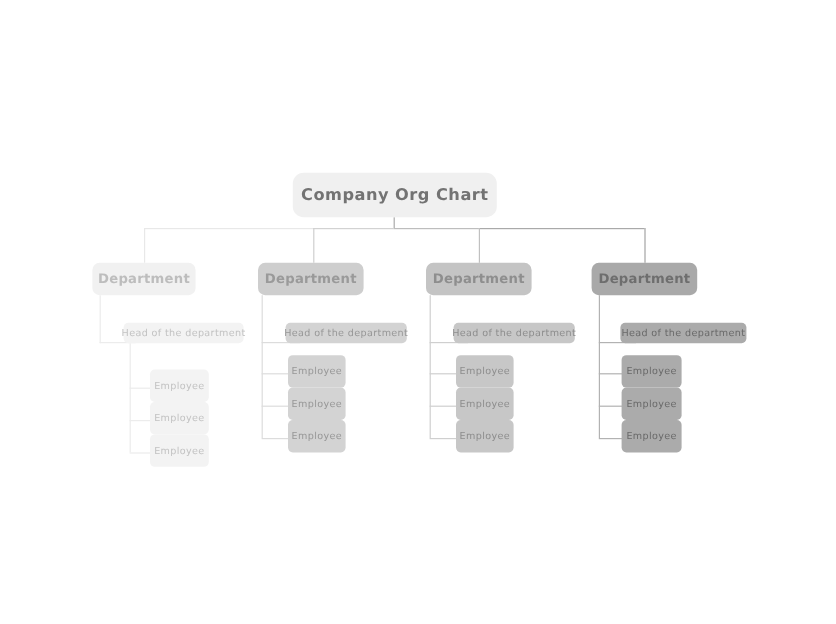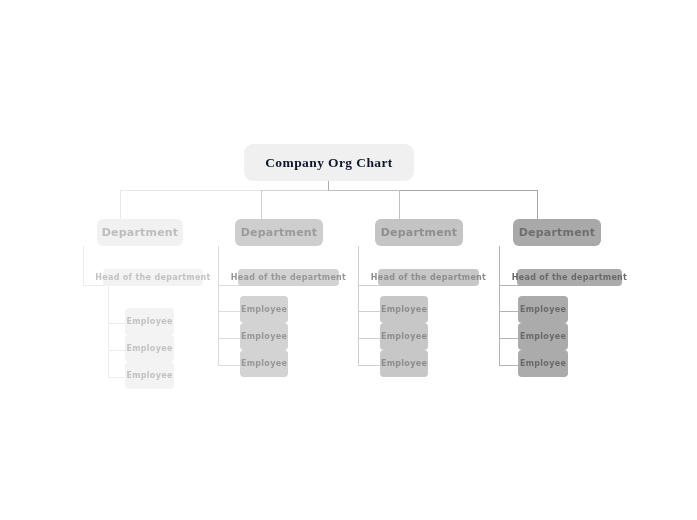--- a/index.html
+++ b/index.html
@@ -15,51 +15,49 @@
   .line.h { height: 1px; }
   .line.v { width: 1px; }
   .node {
     position: absolute;
     z-index: 2;
     display: flex;
     align-items: center;
     justify-content: center;
     box-sizing: border-box;
     white-space: nowrap;
-    font-weight: bold;
   }
   .node.root {
     width: 170px; height: 37px;
     border-radius: 9px;
     font-size: 13.5px;
     font-weight: bold;
     letter-spacing: 0.4px;
   }
   .node.dept {
     width: 88px; height: 27px;
     border-radius: 6px;
     font-size: 11px;
     font-weight: bold;
     letter-spacing: 0.2px;
-    margin-left: 20px;
   }
   .node.small {
     height: 17px;
     border-radius: 4px;
     font-size: 8px;
     letter-spacing: 0.3px;
   }
   .node.emp { height: 27px; }
 </style>
 </head>
 <body>
 
 <div id="canvas">
 
-  <div class="node root" style="left: 244px; top: 144px; background-color: rgb(240, 240, 240); color: #0f172a; font-family: Liberation Serif, serif;">Company Org Chart</div>
+  <div class="node root" style="left: 244px; top: 144px; background-color: rgb(240, 240, 240); color: #737373;">Company Org Chart</div>
 
   <div class="line v" style="left: 328px; top: 181px; height: 9px; background-color: rgb(171, 171, 171);"></div>
   <div class="line h" style="left: 120px; top: 190px; width: 141px; background-color: rgb(232, 232, 232);"></div>
   <div class="line h" style="left: 261px; top: 190px; width: 67px; background-color: rgb(210, 210, 210);"></div>
   <div class="line h" style="left: 328px; top: 190px; width: 71px; background-color: rgb(189, 189, 189);"></div>
   <div class="line h" style="left: 399px; top: 190px; width: 138px; background-color: rgb(169, 169, 169);"></div>
   <div class="line v" style="left: 120px; top: 190px; height: 29px; background-color: rgb(232, 232, 232);"></div>
   <div class="line v" style="left: 261px; top: 190px; height: 29px; background-color: rgb(207, 207, 207);"></div>
   <div class="line v" style="left: 399px; top: 190px; height: 29px; background-color: rgb(192, 192, 192);"></div>
   <div class="line v" style="left: 537px; top: 190px; height: 29px; background-color: rgb(165, 165, 165);"></div>

